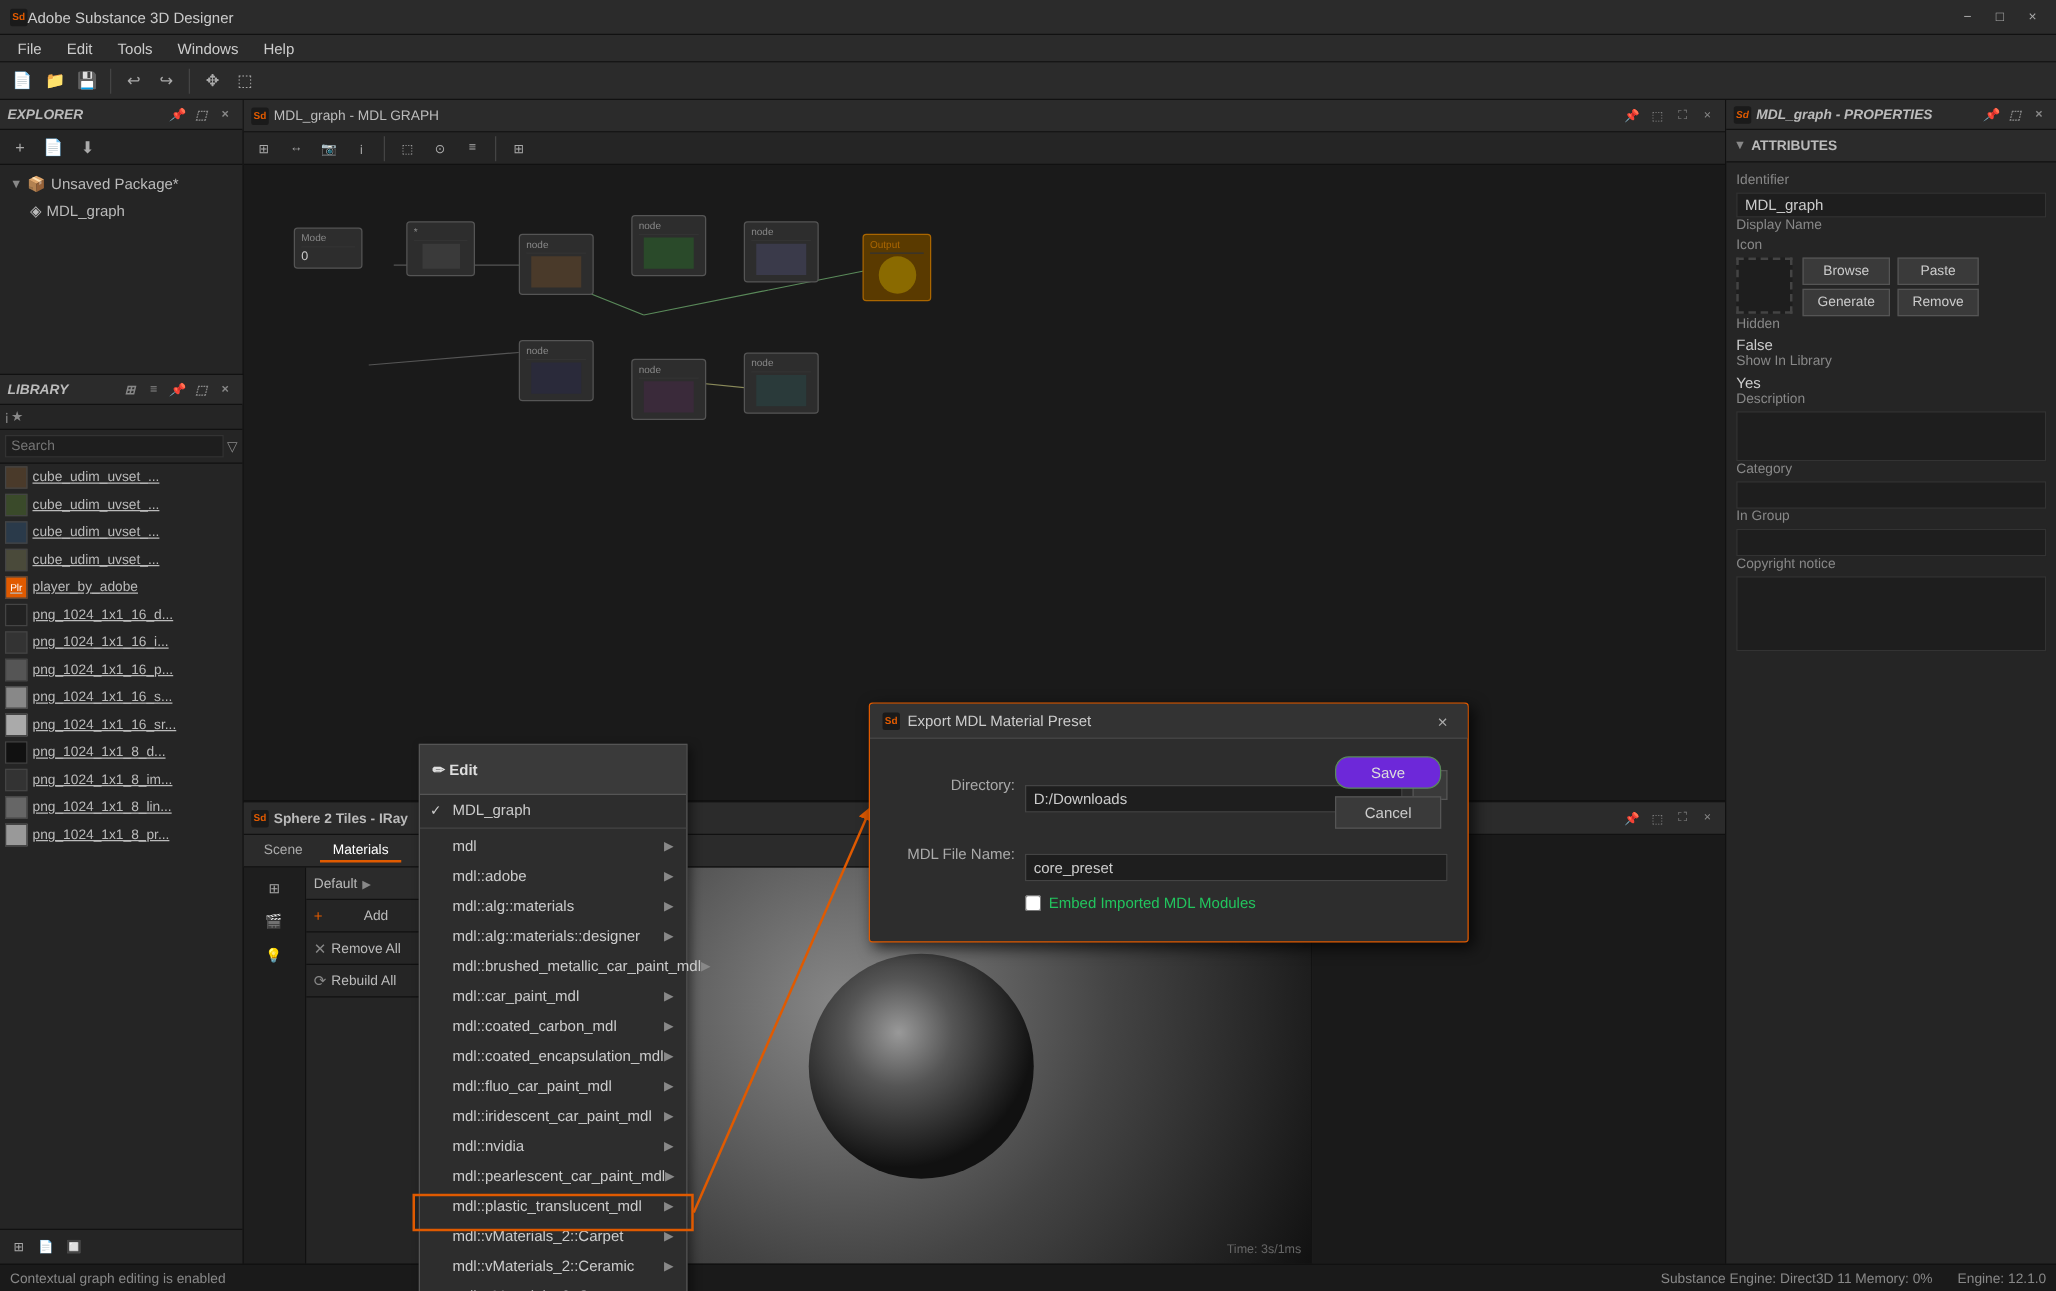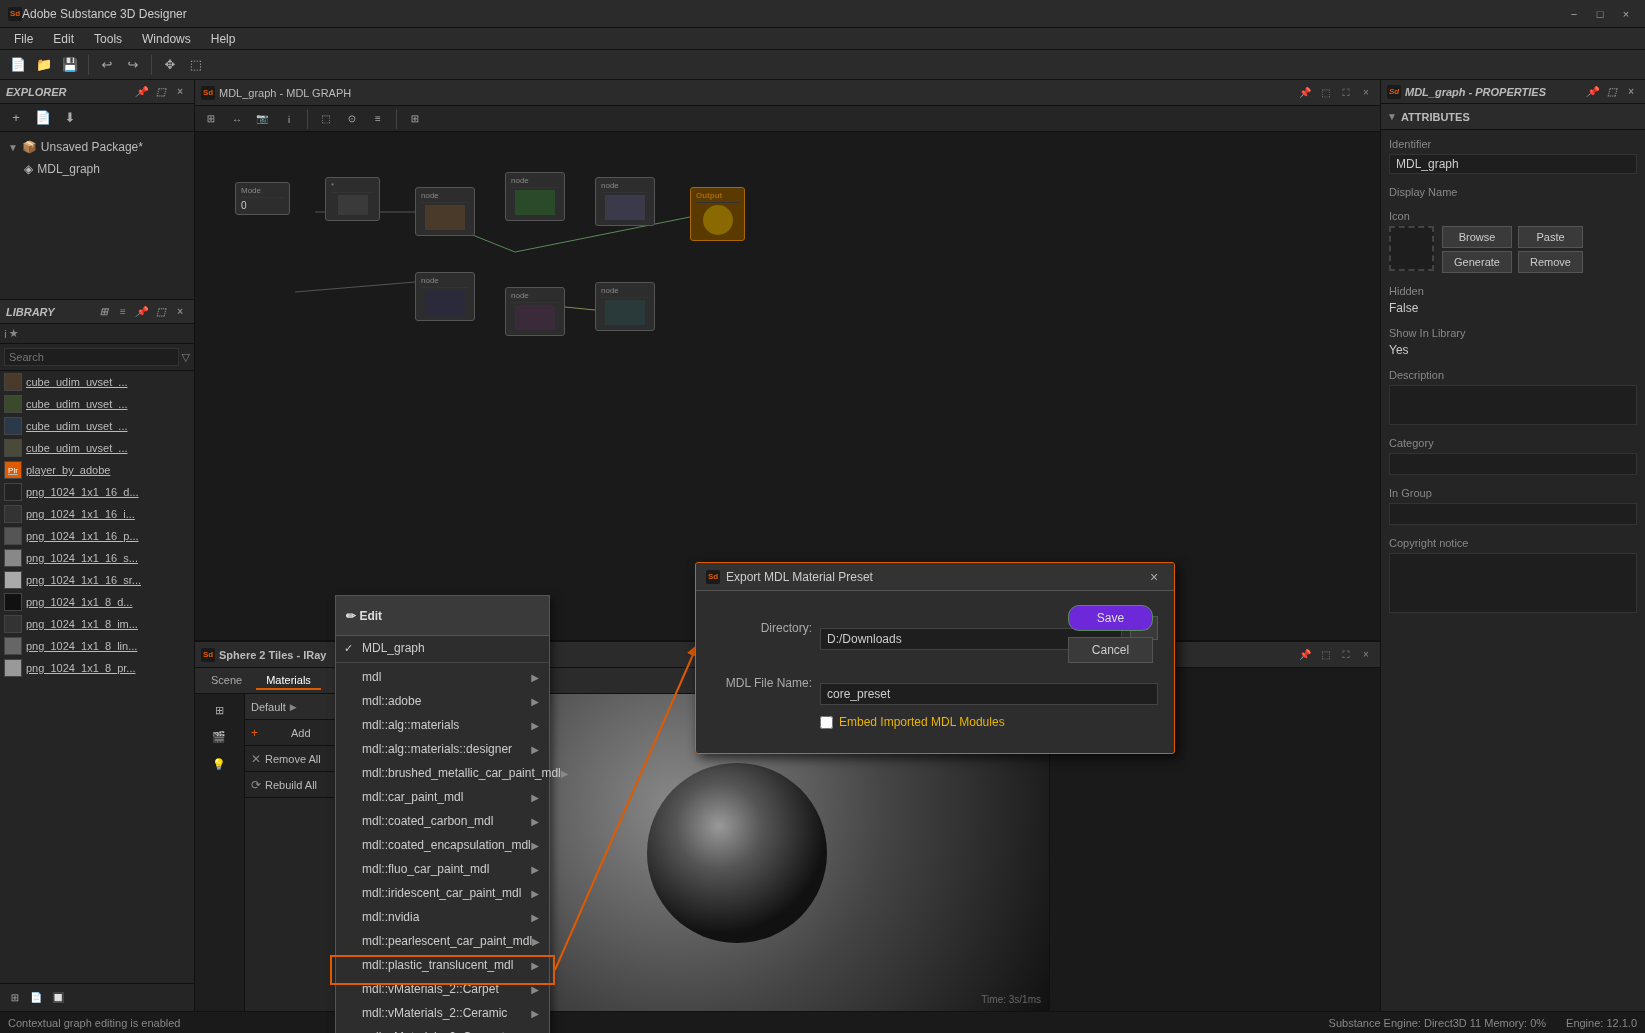--- a/index.html
+++ b/index.html
@@ -148,21 +148,21 @@
       flex-direction: column;
     }
 
     
     .panel-content {
       flex: 1;
       overflow-y: auto;
       padding: 8px;
     }
 
-    .prop-section { margin-bottom: 12px; }
+    .prop-section { }
     .prop-label {
       font-size: 11px;
       color: #888;
       margin-bottom: 4px;
     }
     .prop-value {
       font-size: 12px;
       color: #ccc;
       background: #1e1e1e;
       padding: 2px 6px;
@@ -397,21 +397,21 @@
       display: flex; align-items: center; justify-content: center;
     }
     .dialog-checkbox-row {
       display: flex;
       align-items: center;
       padding-left: 108px;
       gap: 6px;
       margin-bottom: 10px;
     }
     .dialog-checkbox-row input { cursor: pointer; }
-    .dialog-checkbox-row label { font-size: 12px; color: #eab308; cursor: pointer; }
+    .dialog-checkbox-row label { font-size: 12px; color: #22c55e; cursor: pointer; }
     .dialog-actions {
       display: flex;
       flex-direction: column;
       gap: 6px;
       margin-left: auto;
       width: 90px;
     }
     .dialog-btn {
       width: 85px;
       height: 26px;
@@ -716,21 +716,21 @@
         </div>
         <div class="gnode" style="left:310px; top:40px; width:60px;">
           <div class="gnode-title">node</div>
           <div style="background:#2a4a2a; width:40px; height:25px; margin:2px auto;"></div>
         </div>
         <div class="gnode" style="left:400px; top:45px; width:60px;">
           <div class="gnode-title">node</div>
           <div style="background:#3a3a4a; width:40px; height:25px; margin:2px auto;"></div>
         </div>
         <div class="gnode output" style="left:495px; top:55px; width:55px;">
-          <div class="gnode-title" style="color:#aa6600;font-weight:bold;">Output</div>
+          <div class="gnode-title" style="color:#aa6600;">Output</div>
           <div style="background:#8a6a00; width:30px; height:30px; margin:2px auto; border-radius:50%;"></div>
         </div>
         <div class="gnode" style="left:220px; top:140px; width:60px;">
           <div class="gnode-title">node</div>
           <div style="background:#2a2a3a; width:40px; height:25px; margin:2px auto;"></div>
         </div>
         <div class="gnode" style="left:310px; top:155px; width:60px;">
           <div class="gnode-title">node</div>
           <div style="background:#3a2a3a; width:40px; height:25px; margin:2px auto;"></div>
         </div>

